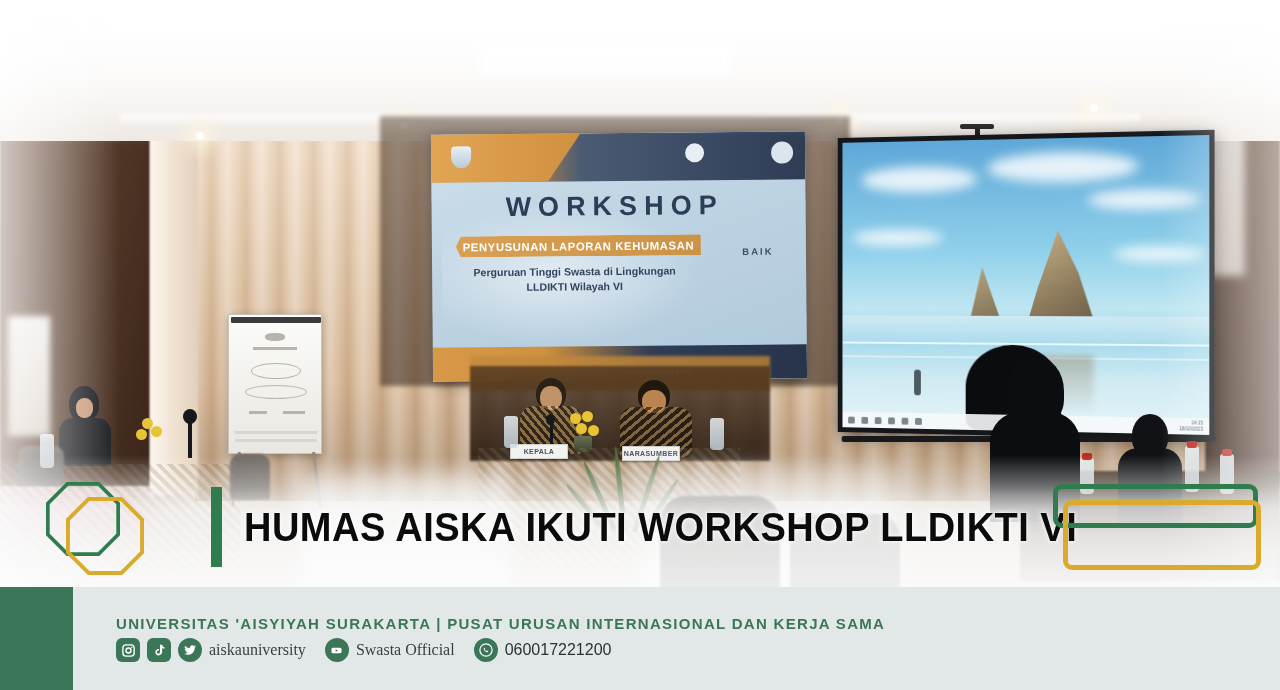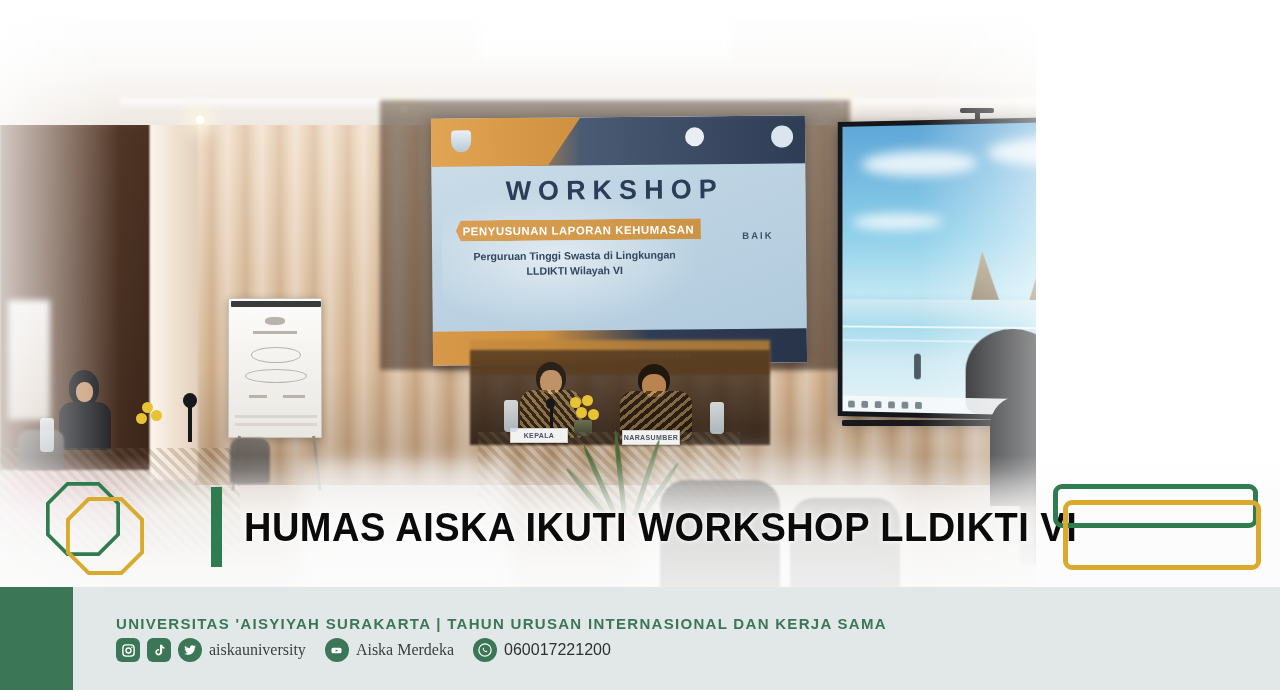--- a/index.html
+++ b/index.html
@@ -3,21 +3,21 @@
 <meta charset="utf-8">
 <title>Humas AISKA Workshop</title>
 <style>
   * { margin:0; padding:0; box-sizing:border-box; }
   html,body { width:1280px; height:690px; overflow:hidden; background:#fff;
               font-family:"Liberation Sans", sans-serif; }
 
   #stage { position:relative; width:1280px; height:690px; overflow:hidden; }
 
   
-  .photo { position:absolute; left:0; top:0; width:1036px; height:590px; overflow:hidden;
+  .photo { position:absolute; left:0; top:16px; width:1280px; height:590px; overflow:hidden;
            background:#d8cdc2; }
 
   
   .ceiling { position:absolute; left:0; top:0; width:100%; height:125px;
              background:linear-gradient(180deg,#fdfdfd 0%,#f7f5f3 55%,#efe9e3 100%); }
   .ceiling-panel { position:absolute; left:480px; top:20px; width:250px; height:40px;
                    background:#ffffff; opacity:.85; filter:blur(3px); }
   .ceiling-edge { position:absolute; left:120px; top:98px; width:1020px; height:14px;
                   background:linear-gradient(180deg,#ffffff,#ece6df); filter:blur(2px); }
 
@@ -458,21 +458,21 @@
 
   <div class="footer">
     <div class="footer-green"></div>
 
     <div class="footer-inner">
 
 
 
 
       <div class="f-right">
-        <div class="f-line1">UNIVERSITAS 'AISYIYAH SURAKARTA | TAHUN URUSAN INTERNASIONAL DAN KERJA SAMA</div>
+        <div class="f-line1">UNIVERSITAS 'AISYIYAH SURAKARTA | PUSAT URUSAN INTERNASIONAL DAN KERJA SAMA</div>
 
         <div class="f-line2">
           <div class="sico">
             <svg width="15" height="15" viewBox="0 0 24 24" fill="none" stroke="#fff" stroke-width="2.2">
               <rect x="3" y="3" width="18" height="18" rx="5"></rect>
                 <circle cx="12" cy="12" r="4"></circle>
               <circle cx="17.4" cy="6.6" r="1.2" fill="#fff" stroke="none"></circle>
             </svg>
           </div>
           <div class="sico">
@@ -486,21 +486,21 @@
             </svg>
           </div>
           <span class="f-handle">aiskauniversity</span>
 
           <div class="sico round">
             <svg width="15" height="15" viewBox="0 0 24 24">
               <rect x="4" y="7.5" width="16" height="9" rx="2.4" fill="#fff"></rect>
               <polygon points="10.6,10.2 14.8,12 10.6,13.8" fill="#3b7757"></polygon>
             </svg>
           </div>
-          <span class="f-handle">Aiska Merdeka</span>
+          <span class="f-handle">Swasta Official</span>
 
           <div class="sico round">
             <svg width="16" height="16" viewBox="0 0 24 24" fill="none">
               <circle cx="12" cy="12" r="9.2" stroke="#fff" stroke-width="1.8"></circle>
               <path d="M9.2 8.2c.3-.1.6 0 .8.4l.6 1.2c.1.3 0 .5-.2.7l-.4.4c-.1.2-.1.3 0 .5.5.9 1.3 1.7 2.2 2.1.2.1.4.1.5 0l.4-.5c.2-.2.4-.3.7-.2l1.2.6c.4.2.5.5.4.8-.2.7-.9 1.2-1.7 1.2-2.5 0-5.1-2.6-5.1-5.1 0-.8.4-1.5 1.1-1.8z" fill="#fff"></path>
             </svg>
           </div>
           <span class="f-handle num">060017221200</span>
         </div>
       </div>

